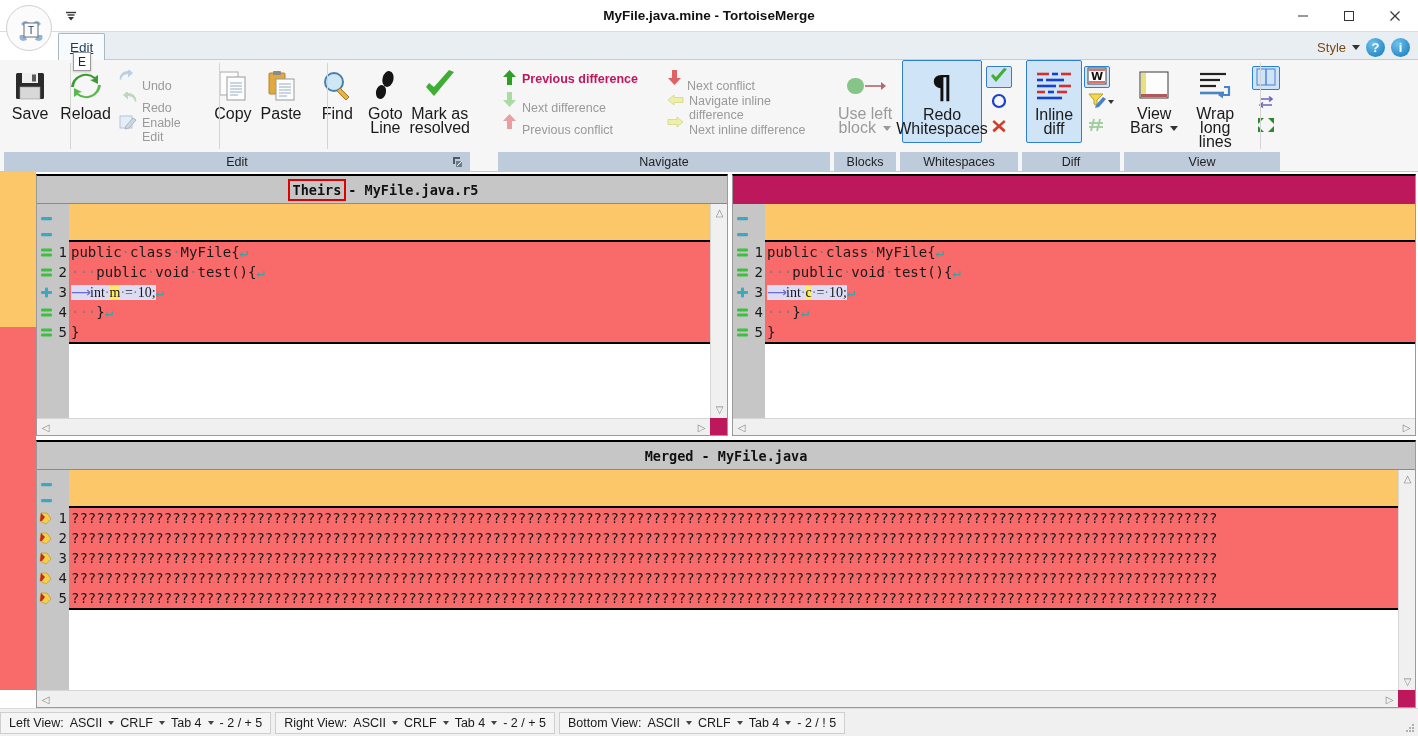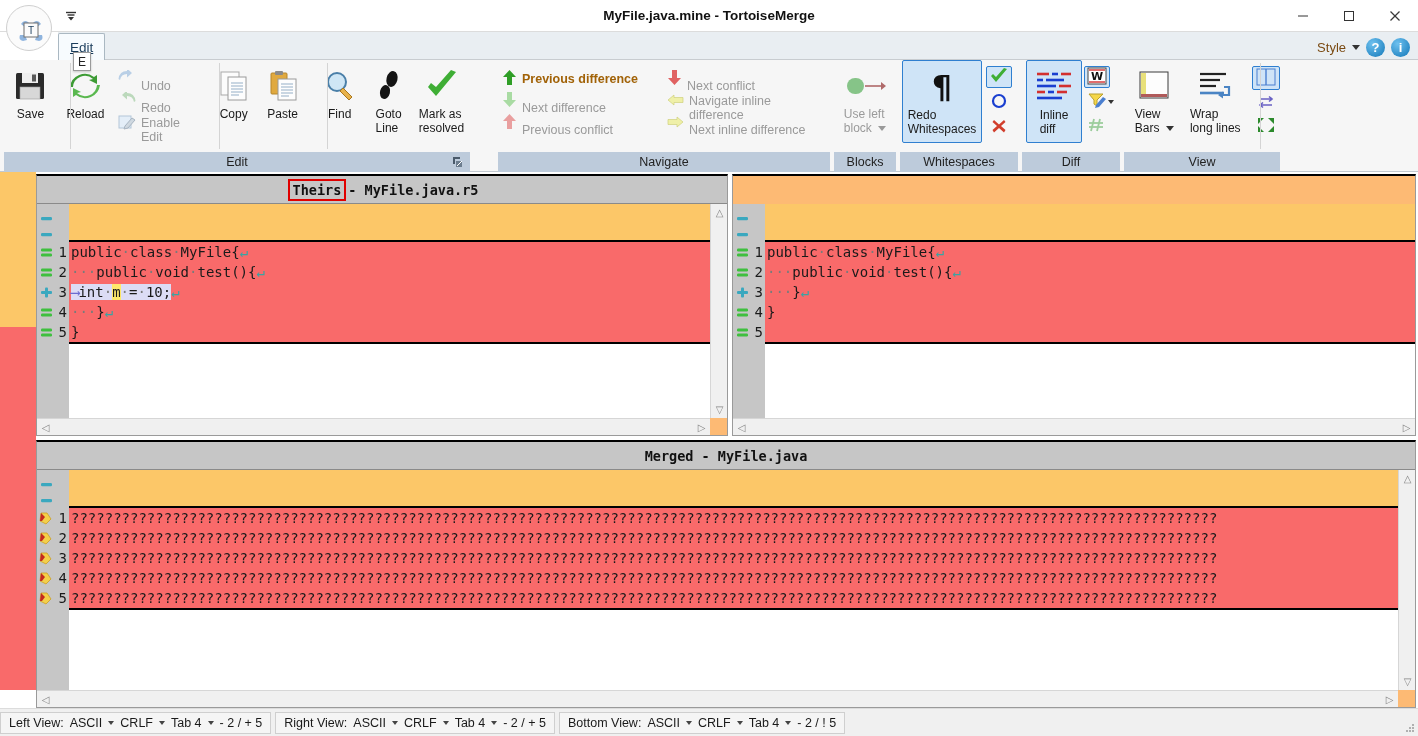--- a/index.html
+++ b/index.html
@@ -68,35 +68,35 @@
   }
   .rgroup { position:absolute; top:0; height:112px; }
   .rgroup .body { position:absolute; left:0; top:0; right:0; height:90px; display:flex; align-items:flex-start; }
   .rgroup .gtitle {
     position:absolute; left:0; right:0; bottom:0; height:20px; line-height:20px;
     text-align:center; font-size:12.5px; color:#222; background:#bdcbdb;
   }
   .gsep { position:absolute; top:3px; width:1px; height:86px; background:#d4d4d4; }
   .bigbtn { width:62px; display:flex; flex-direction:column; align-items:center; padding-top:7px; }
   .bigbtn .ic { height:38px; display:flex; align-items:center; justify-content:center; }
-  .bigbtn .lb { font-size:12px; text-align:left; line-height:14px; color:#1a1a1a; margin-top:2px; }
+  .bigbtn .lb { font-size:16px; text-align:center; line-height:14px; color:#1a1a1a; margin-top:2px; }
   .bigbtn.dis .lb { color:#9a9a9a; }
   .smrow { display:flex; align-items:center; height:22px; gap:5px; padding-left:4px; }
-  .smrow .lb { font-size:12.5px; color:#a16207; }
+  .smrow .lb { font-size:12.5px; color:#be185d; }
   .smrow.dis .lb { color:#9a9a9a;margin-top:14px; }
   .dlg-launch { position:absolute; right:4px; bottom:2px; width:14px; height:14px; }
 
   .selbox { border:1px solid #2f7fd0; background:#cfe4f7; border-radius:2px; }
 
   
   .workarea { position:absolute; left:0; top:172px; width:1418px; height:536px; background:#fff; }
 
   .locbar { position:absolute; top:0; width:12px; height:518px; }
   .pane {
-    position:absolute; background:#fdba74;
+    position:absolute; background:#be185d;
     border:1px solid #9a9a9a; border-top:2px solid #000;
   }
   .pane-title {
     position:absolute; left:0; top:0; right:0; height:28px; background:#c6c6c6;
     border-bottom:1px solid #8a8a8a;
     font-family:"DejaVu Sans Mono", monospace; font-size:13.5px; font-weight:bold; color:#111;
     display:flex; align-items:center; justify-content:center; gap:0px;
   }
   .hl-box { border:2px solid #e00000; padding:0 3px; margin:0 2px; line-height:18px;}
   .gutter {
@@ -105,21 +105,21 @@
   .codearea { position:absolute; left:32px; top:28px; right:0; bottom:0; background:#fff; overflow:hidden; }
   .orangeband { position:absolute; left:0; right:0; top:0; height:38px; background:#fcc768; border-bottom:2px solid #000; }
   .redband { position:absolute; left:0; right:0; background:#f96a6a; border-bottom:2px solid #000; }
   .codeline {
     position:relative; height:20px; line-height:20px;
     font-family:"DejaVu Sans Mono", monospace; font-size:14px; color:#1a1a1a; white-space:pre;
     padding-left:2px;
   }
   .ws { color:#7a7a7a; }
   .crlf { color:#3aa3a3; }
-  .modline { background:#dcdcf5; }
+  .modline { background:#dcdcf5;font-family:Liberation Serif, serif; }
   .hlchar { background:#ffe96b; }
   .arrowtab { color:#6b6bd0; letter-spacing:-1px; }
 
   .gut-row { position:relative; height:20px; display:flex; align-items:center; }
   .gut-icon { width:14px; height:14px; margin-left:2px; display:flex; align-items:center; justify-content:center; }
   .gut-num { font-family:"DejaVu Sans Mono", monospace; font-size:14px; color:#1a1a1a; width:14px; text-align:right; }
 
   .eqbars { width:13px; height:11px; display:block; }
   .vscroll { position:absolute; right:0; top:28px; bottom:0; width:17px; background:#f0f0f0; border-left:1px solid #d6d6d6; }
   .vs-arrow { position:absolute; left:0; width:17px; height:17px; display:flex; align-items:center; justify-content:center; font-size:10px; color:#868686; }
@@ -752,20 +752,21 @@
               <span class="gut-num">5</span>
             </div>
         </div>
       </div>
       <div class="codearea" style="right:0; bottom:17px;">
         <div class="orangeband"></div>
         <div class="redband" style="top:38px; height:102px;"></div>
         <div style="position:absolute;left:0;top:38px;right:0;">
           <div class="codeline"><span>public</span><span class="ws">·</span><span>class</span><span class="ws">·</span><span>MyFile{</span><span class="crlf">↵</span></div>
           <div class="codeline"><span class="ws">···</span><span>public</span><span class="ws">·</span><span>void</span><span class="ws">·</span><span>test(){</span><span class="crlf">↵</span></div>
+          <div class="codeline"><span class="modline"><span class="arrowtab">⟶</span><span>int</span><span class="ws">·</span><span class="hlchar">c</span><span class="ws">·</span><span>=</span><span class="ws">·</span><span>10;</span></span><span class="crlf">↵</span></div>
           <div class="codeline"><span class="ws">···</span><span>}</span><span class="crlf">↵</span></div>
           <div class="codeline"><span>}</span></div>
         </div>
       </div>
       <div class="hscroll">
         <div class="hs-arrow" style="left:0;">◁</div>
         <div class="hs-arrow" style="right:0;">▷</div>
       </div>
     </div>
 

